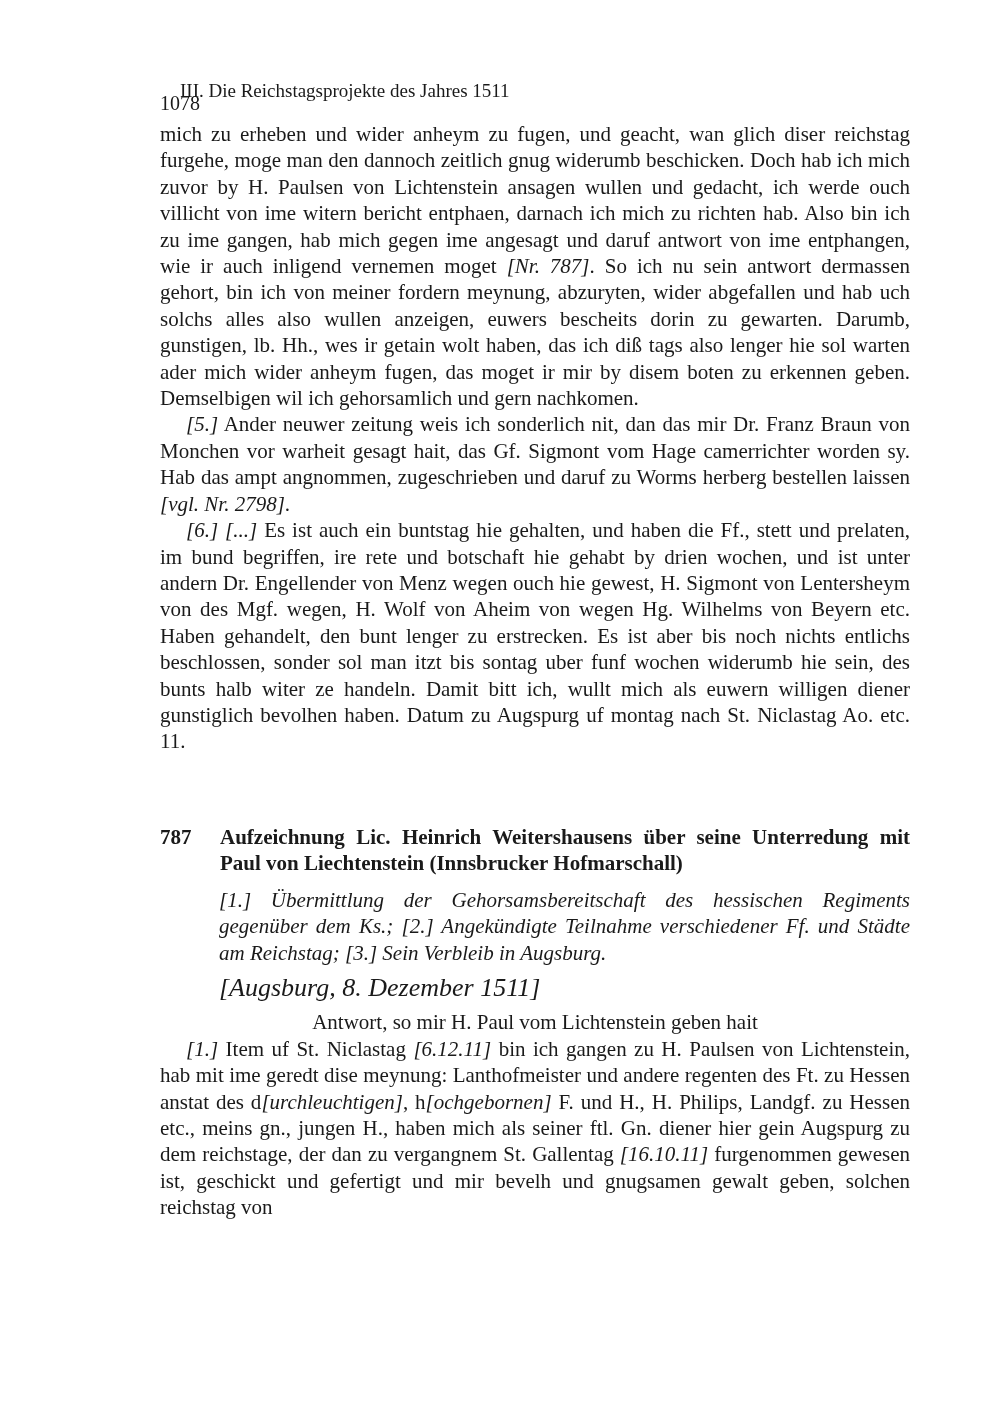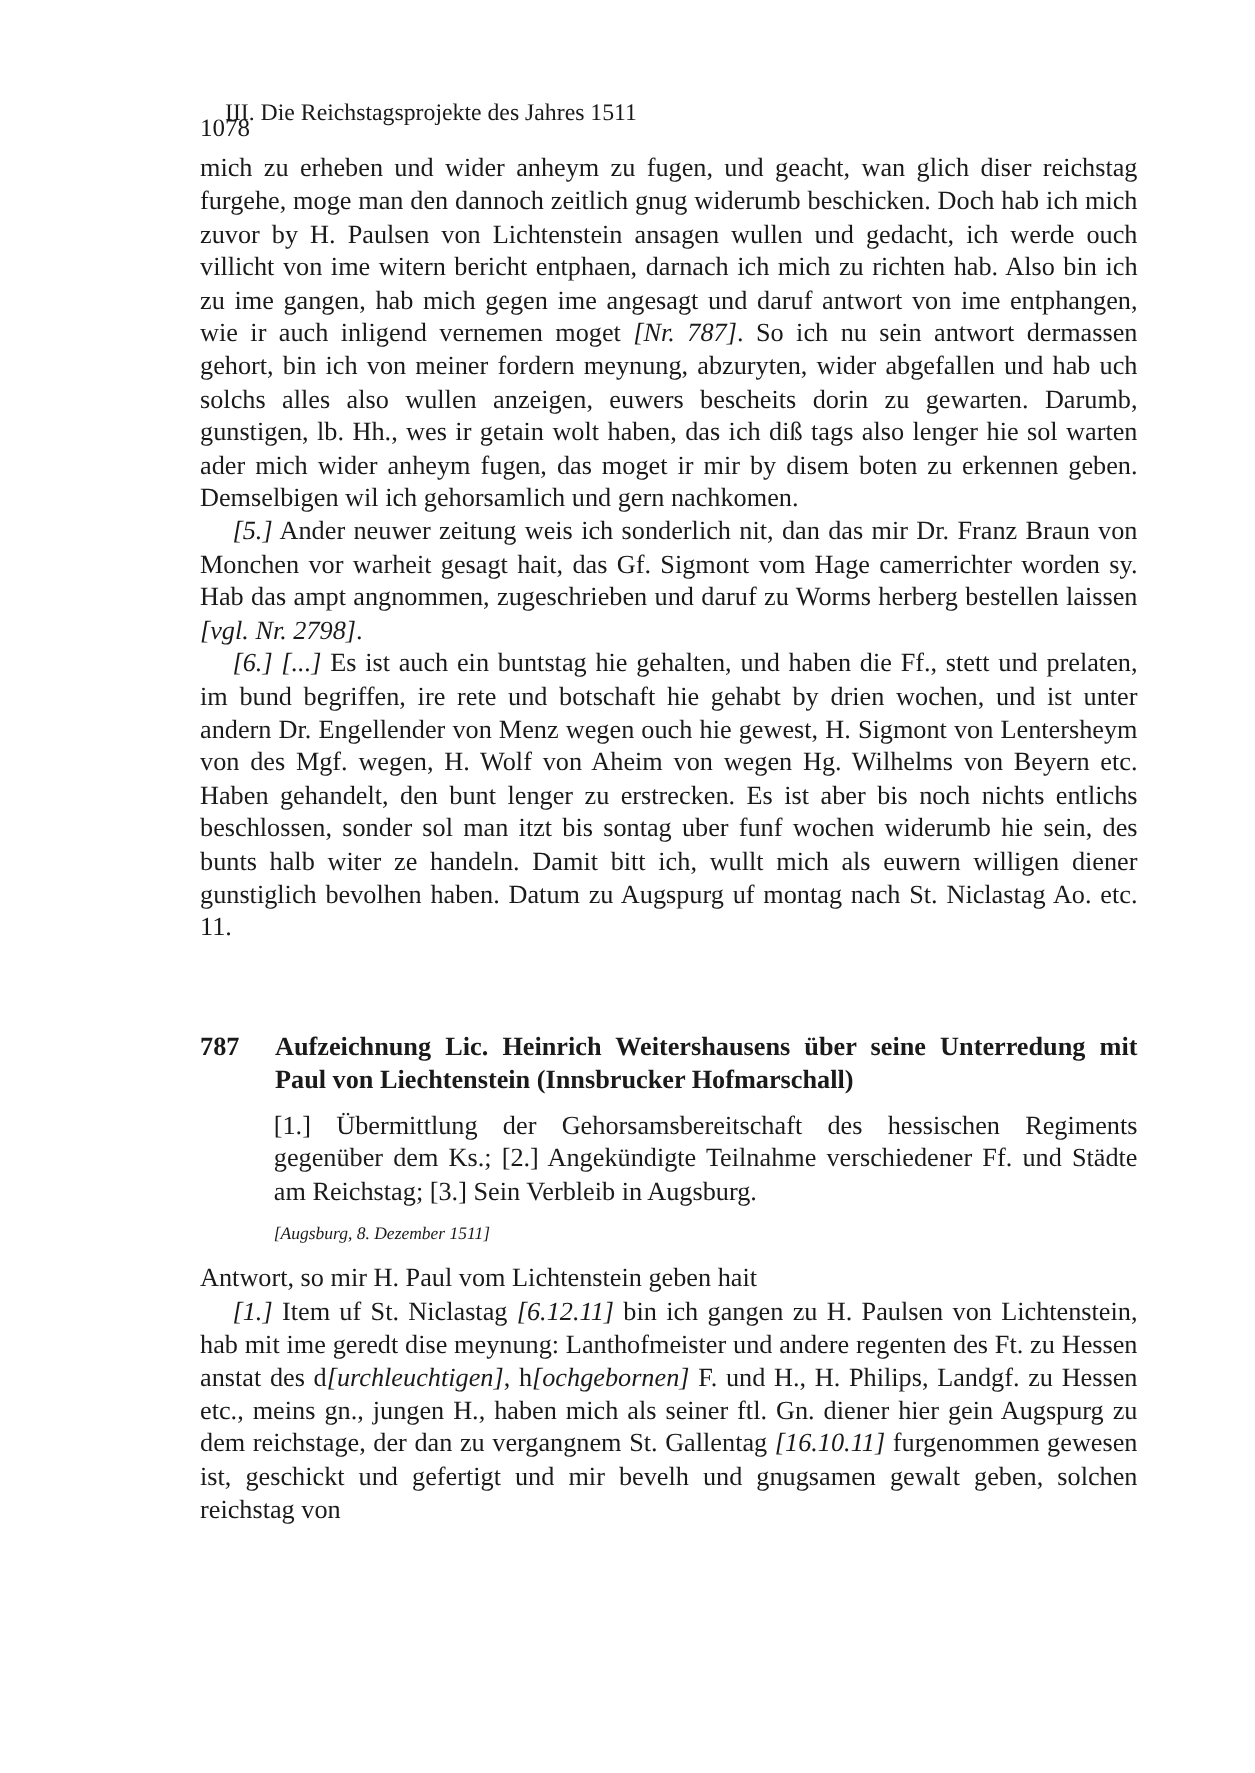--- a/index.html
+++ b/index.html
@@ -9,24 +9,24 @@
   .running-head { position: absolute; top: 80px; left: 0; width: 750px; height: 26px; font-size: 20px; }
   .page-number { position: absolute; left: 0; top: 12px; }
   .running-title { position: absolute; left: 0; right: 0; top: 0; font-size: 19px; padding-left: 20px; }
   .body { position: absolute; top: 121px; left: 0; width: 750px; }
   .para { margin: 0; font-size: 21px; line-height: 26.4px; text-align: justify; hyphens: none; }
   .para.indent { text-indent: 26px; }
   .para .ed { font-style: italic; }
   .doc-head { position: absolute; top: 824px; left: 0; width: 750px; }
   .doc-num { position: absolute; left: 0; top: 0; font-size: 21px; font-weight: bold; line-height: 26.4px; }
   .doc-title { margin: 0 0 0 60px; font-size: 21px; font-weight: bold; line-height: 26.4px; text-align: justify; }
-  .regest { margin: 10px 0 0 59px; font-size: 21px; line-height: 26.4px; text-align: justify; }
-  .date { margin: 9px 0 0 59px; font-size: 14px; font-style: italic; line-height: 26.4px; }
+  .regest { margin: 10px 0 0 59px; font-size: 21px; font-style: italic; line-height: 26.4px; text-align: justify; }
+  .date { margin: 9px 0 0 59px; font-size: 26px; font-style: italic; line-height: 26.4px; }
   .source { margin: 7px 0 0 59px; font-size: 18px; font-style: italic; line-height: 26px; }
-  .doc-heading { margin: 8px 0 0 0; font-size: 21px; line-height: 26.4px; }
+  .doc-heading { margin: 8px 0 0 0; font-size: 21px; line-height: 26.4px; text-align: center; }
   .doc-body { margin: 0; }
 </style>
 </head>
 <body>
 
 <div class="page">
 
   <div class="running-head">
     <span class="page-number">1078</span>
     <div class="running-title">III. Die Reichstagsprojekte des Jahres 1511</div>

